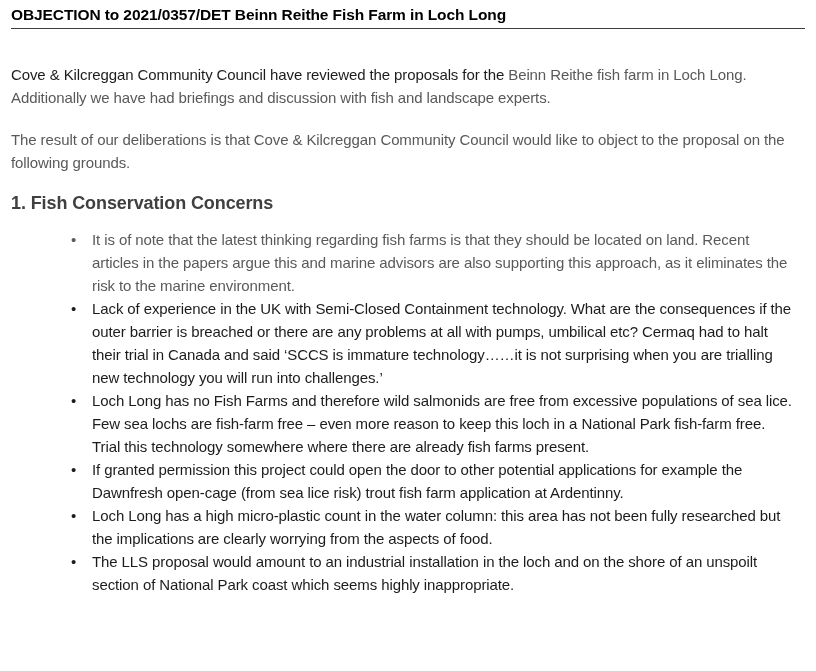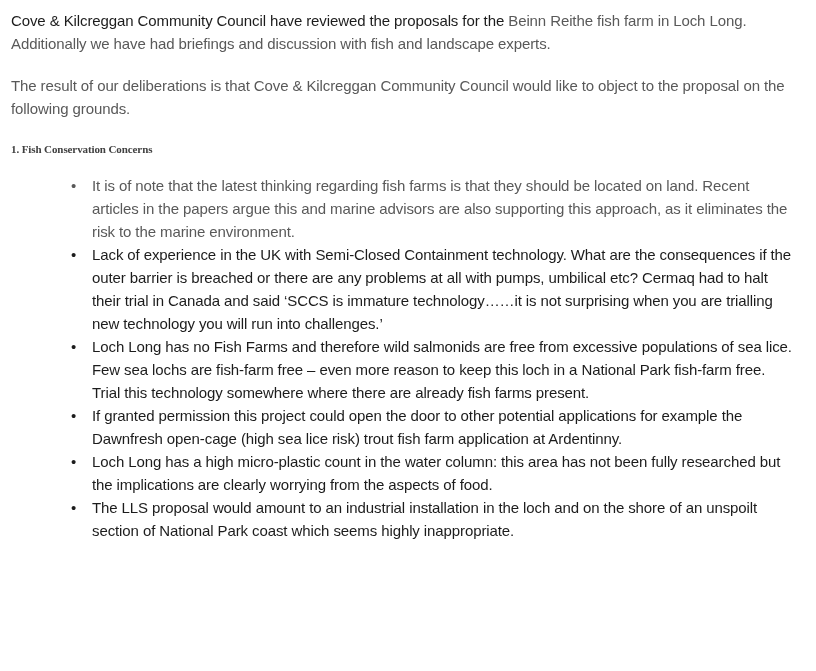--- a/index.html
+++ b/index.html
@@ -27,25 +27,24 @@
     color: var(--title-black, #000000);
     border-bottom: 1px solid var(--rule-color, #3d3d3d);
   }
   p.doc-para {
     margin: 2px 0 19px 0;
     font-size: 15px;
     line-height: 23px;
   }
   h2.section-heading {
     margin: 0 0 15px 0;
-    font-size: 11px;
+    font-size: 18px;
     line-height: 20px;
     font-weight: bold;
     color: var(--heading-dark, #404040);
-    font-family: Liberation Serif, serif;
   }
   ul.bullet-list {
     margin: 9px;
     padding: 0 0 0 72px;
     list-style: none;
     font-size: 15px;
     line-height: 23px;
   }
   ul.bullet-list li {
     position: relative;
@@ -57,29 +56,30 @@
     top: 0;
     font-size: 15px;
   }
   .tone-dark { color: var(--text-dark, #1c1c1c); }
   .tone-gray { color: var(--text-gray, #595959); }
 </style>
 </head>
 <body>
 
 <div class="page">
+  <h1 class="doc-title">OBJECTION to 2021/0357/DET Beinn Reithe Fish Farm in Loch Long</h1>
 
   <div>
       <p class="doc-para"><span class="tone-dark">Cove &amp; Kilcreggan Community Council have reviewed the proposals for the </span><span class="tone-gray">Beinn Reithe fish farm in Loch Long. Additionally we have had briefings and discussion with fish and landscape experts.</span></p>
       <p class="doc-para"><span class="tone-gray">The result of our deliberations is that Cove &amp; Kilcreggan Community Council would like to object to the proposal on the following grounds.</span></p>
     </div>
 
   <h2 class="section-heading">1. Fish Conservation Concerns</h2>
 
   <ul class="bullet-list">
       <li class="tone-gray">It is of note that the latest thinking regarding fish farms is that they should be located on land. Recent articles in the papers argue this and marine advisors are also supporting this approach, as it eliminates the risk to the marine environment.</li>
       <li class="tone-dark">Lack of experience in the UK with Semi-Closed Containment technology. What are the consequences if the outer barrier is breached or there are any problems at all with pumps, umbilical etc? Cermaq had to halt their trial in Canada and said ‘SCCS is immature technology……it is not surprising when you are trialling new technology you will run into challenges.’</li>
       <li class="tone-dark">Loch Long has no Fish Farms and therefore wild salmonids are free from excessive populations of sea lice. Few sea lochs are fish-farm free – even more reason to keep this loch in a National Park fish-farm free. Trial this technology somewhere where there are already fish farms present.</li>
-      <li class="tone-dark">If granted permission this project could open the door to other potential applications for example the Dawnfresh open-cage (high sea lice risk) trout fish farm application at Ardentinny.</li>
+      <li class="tone-dark">If granted permission this project could open the door to other potential applications for example the Dawnfresh open-cage (from sea lice risk) trout fish farm application at Ardentinny.</li>
       <li class="tone-dark">Loch Long has a high micro-plastic count in the water column: this area has not been fully researched but the implications are clearly worrying from the aspects of food.</li>
       <li class="tone-dark">The LLS proposal would amount to an industrial installation in the loch and on the shore of an unspoilt section of National Park coast which seems highly inappropriate.</li>
     </ul>
 </div>
 
 </body></html>

